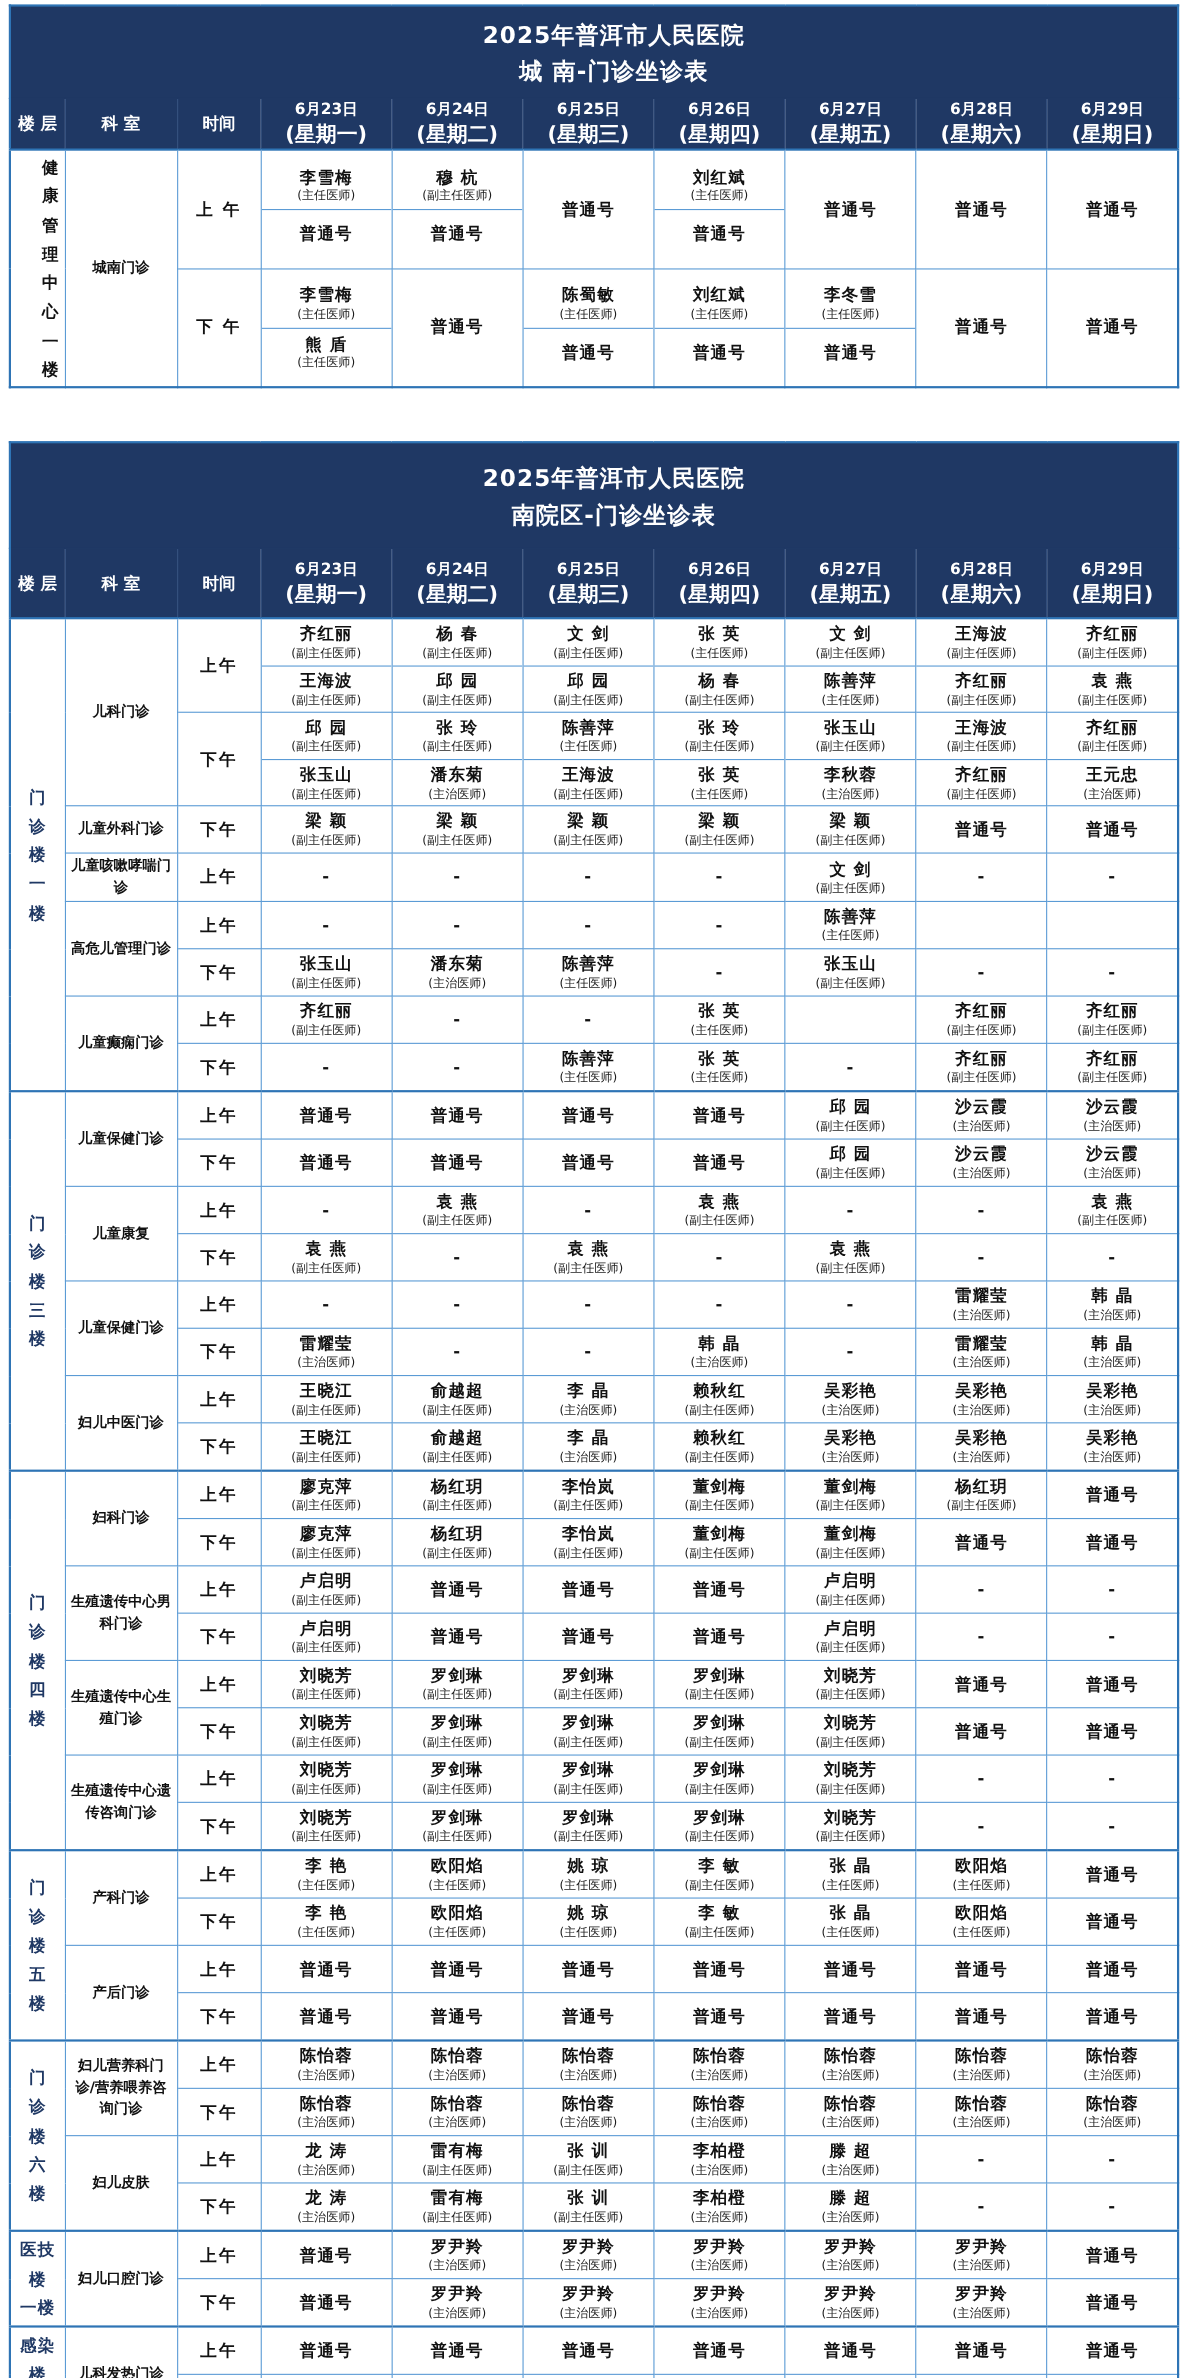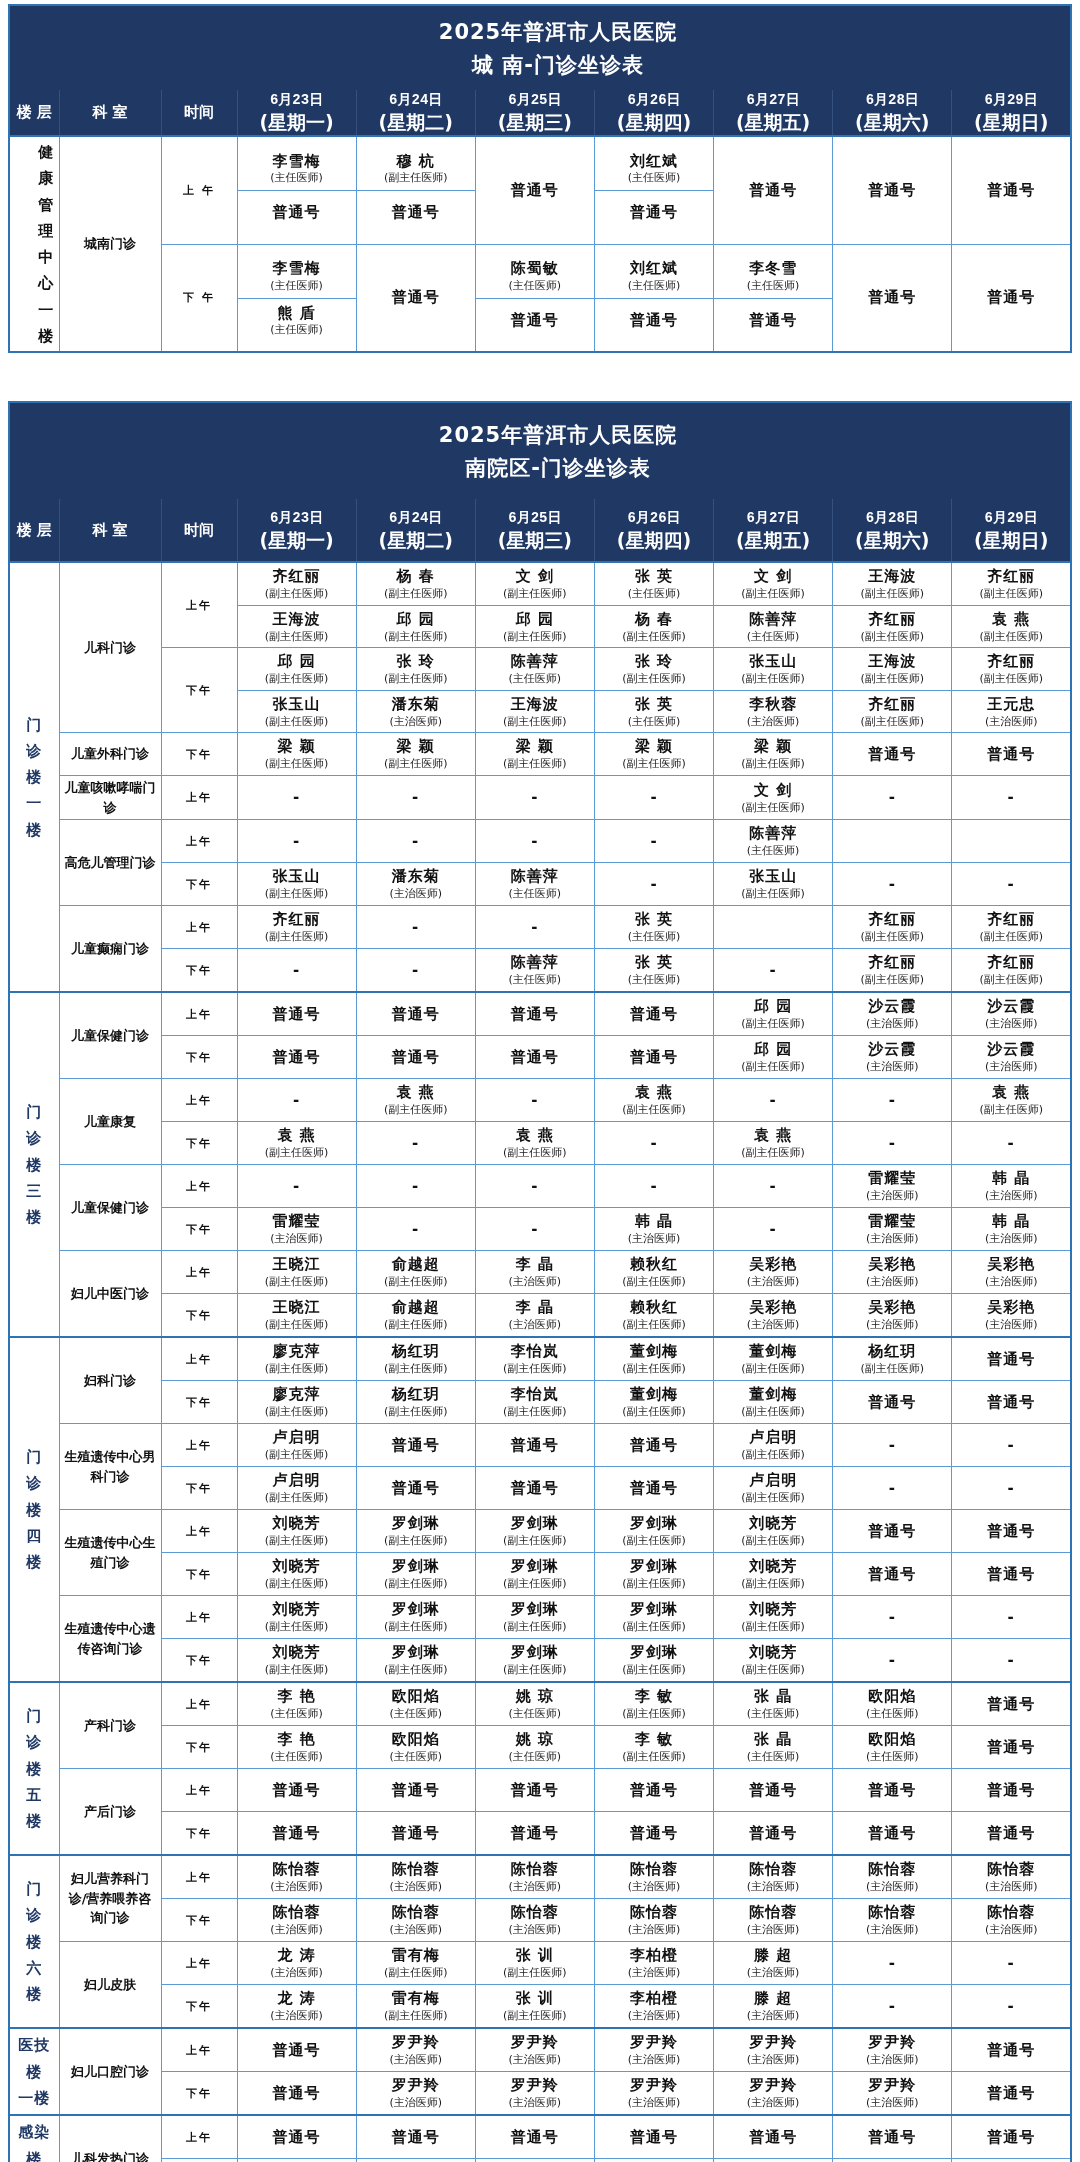--- a/index.html
+++ b/index.html
@@ -17,30 +17,30 @@
   table.t1{margin-bottom:48px;}
   th,td{border:1px solid var(--border-light);padding:0;vertical-align:middle;}
   
   .title-cell{background:var(--navy);border:1px solid var(--navy);padding:10px 0 8px 0;}
   .t2 .title-cell{padding:16px 0 14px 0;}
   .title-line{color:var(--header-text);font-size:21px;font-weight:bold;text-align:center;line-height:1.55;letter-spacing:1px;padding-left:36px;}
   
   .cols th{background:var(--navy);color:var(--header-text);font-weight:bold;border:1px solid var(--header-divider);border-top-color:#ffffff;}
   .t1 .cols th{height:40px;font-size:15px;}
   .t2 .cols th{height:62px;font-size:15px;}
-  .hd1{font-size:14px;line-height:1.45;text-align:center;font-family:Liberation Mono, monospace;}
+  .hd1{font-size:14px;line-height:1.45;text-align:center;}
   .hd2{font-size:19px;line-height:1.3;text-align:center;}
   
   td{text-align:center;background:#ffffff;}
   td.floor{font-weight:bold;font-size:15px;padding:2px 1px;}
   .t1 td.floor{color:var(--body-text);padding-left:25px;}
   .t2 td.floor{color:var(--navy);}
   .floor-line{line-height:1.75;letter-spacing:1px;}
   td.dept{font-weight:bold;font-size:13px;padding:2px 3px;line-height:1.5;}
-  td.time{font-weight:bold;font-size:11px;letter-spacing:2px;}
+  td.time{font-weight:bold;font-size:15px;letter-spacing:2px;}
   td.slot{padding:0;}
   .entry{display:flex;flex-direction:column;align-items:center;justify-content:center;padding:2px 1px;box-sizing:border-box;}
   .t1 .entry{min-height:44px;}
   .t2 .entry{min-height:42px;}
   .entry + .entry{border-top:1px solid var(--border-light);}
   .nm{font-size:15px;font-weight:bold;line-height:1.25;letter-spacing:1px;}
   .tt{font-size:11px;line-height:1.25;margin-top:1px;color:#1a1a1a;}
   tr.group-start td{border-top:2px solid var(--border-dark);}
 </style>
 </head>

